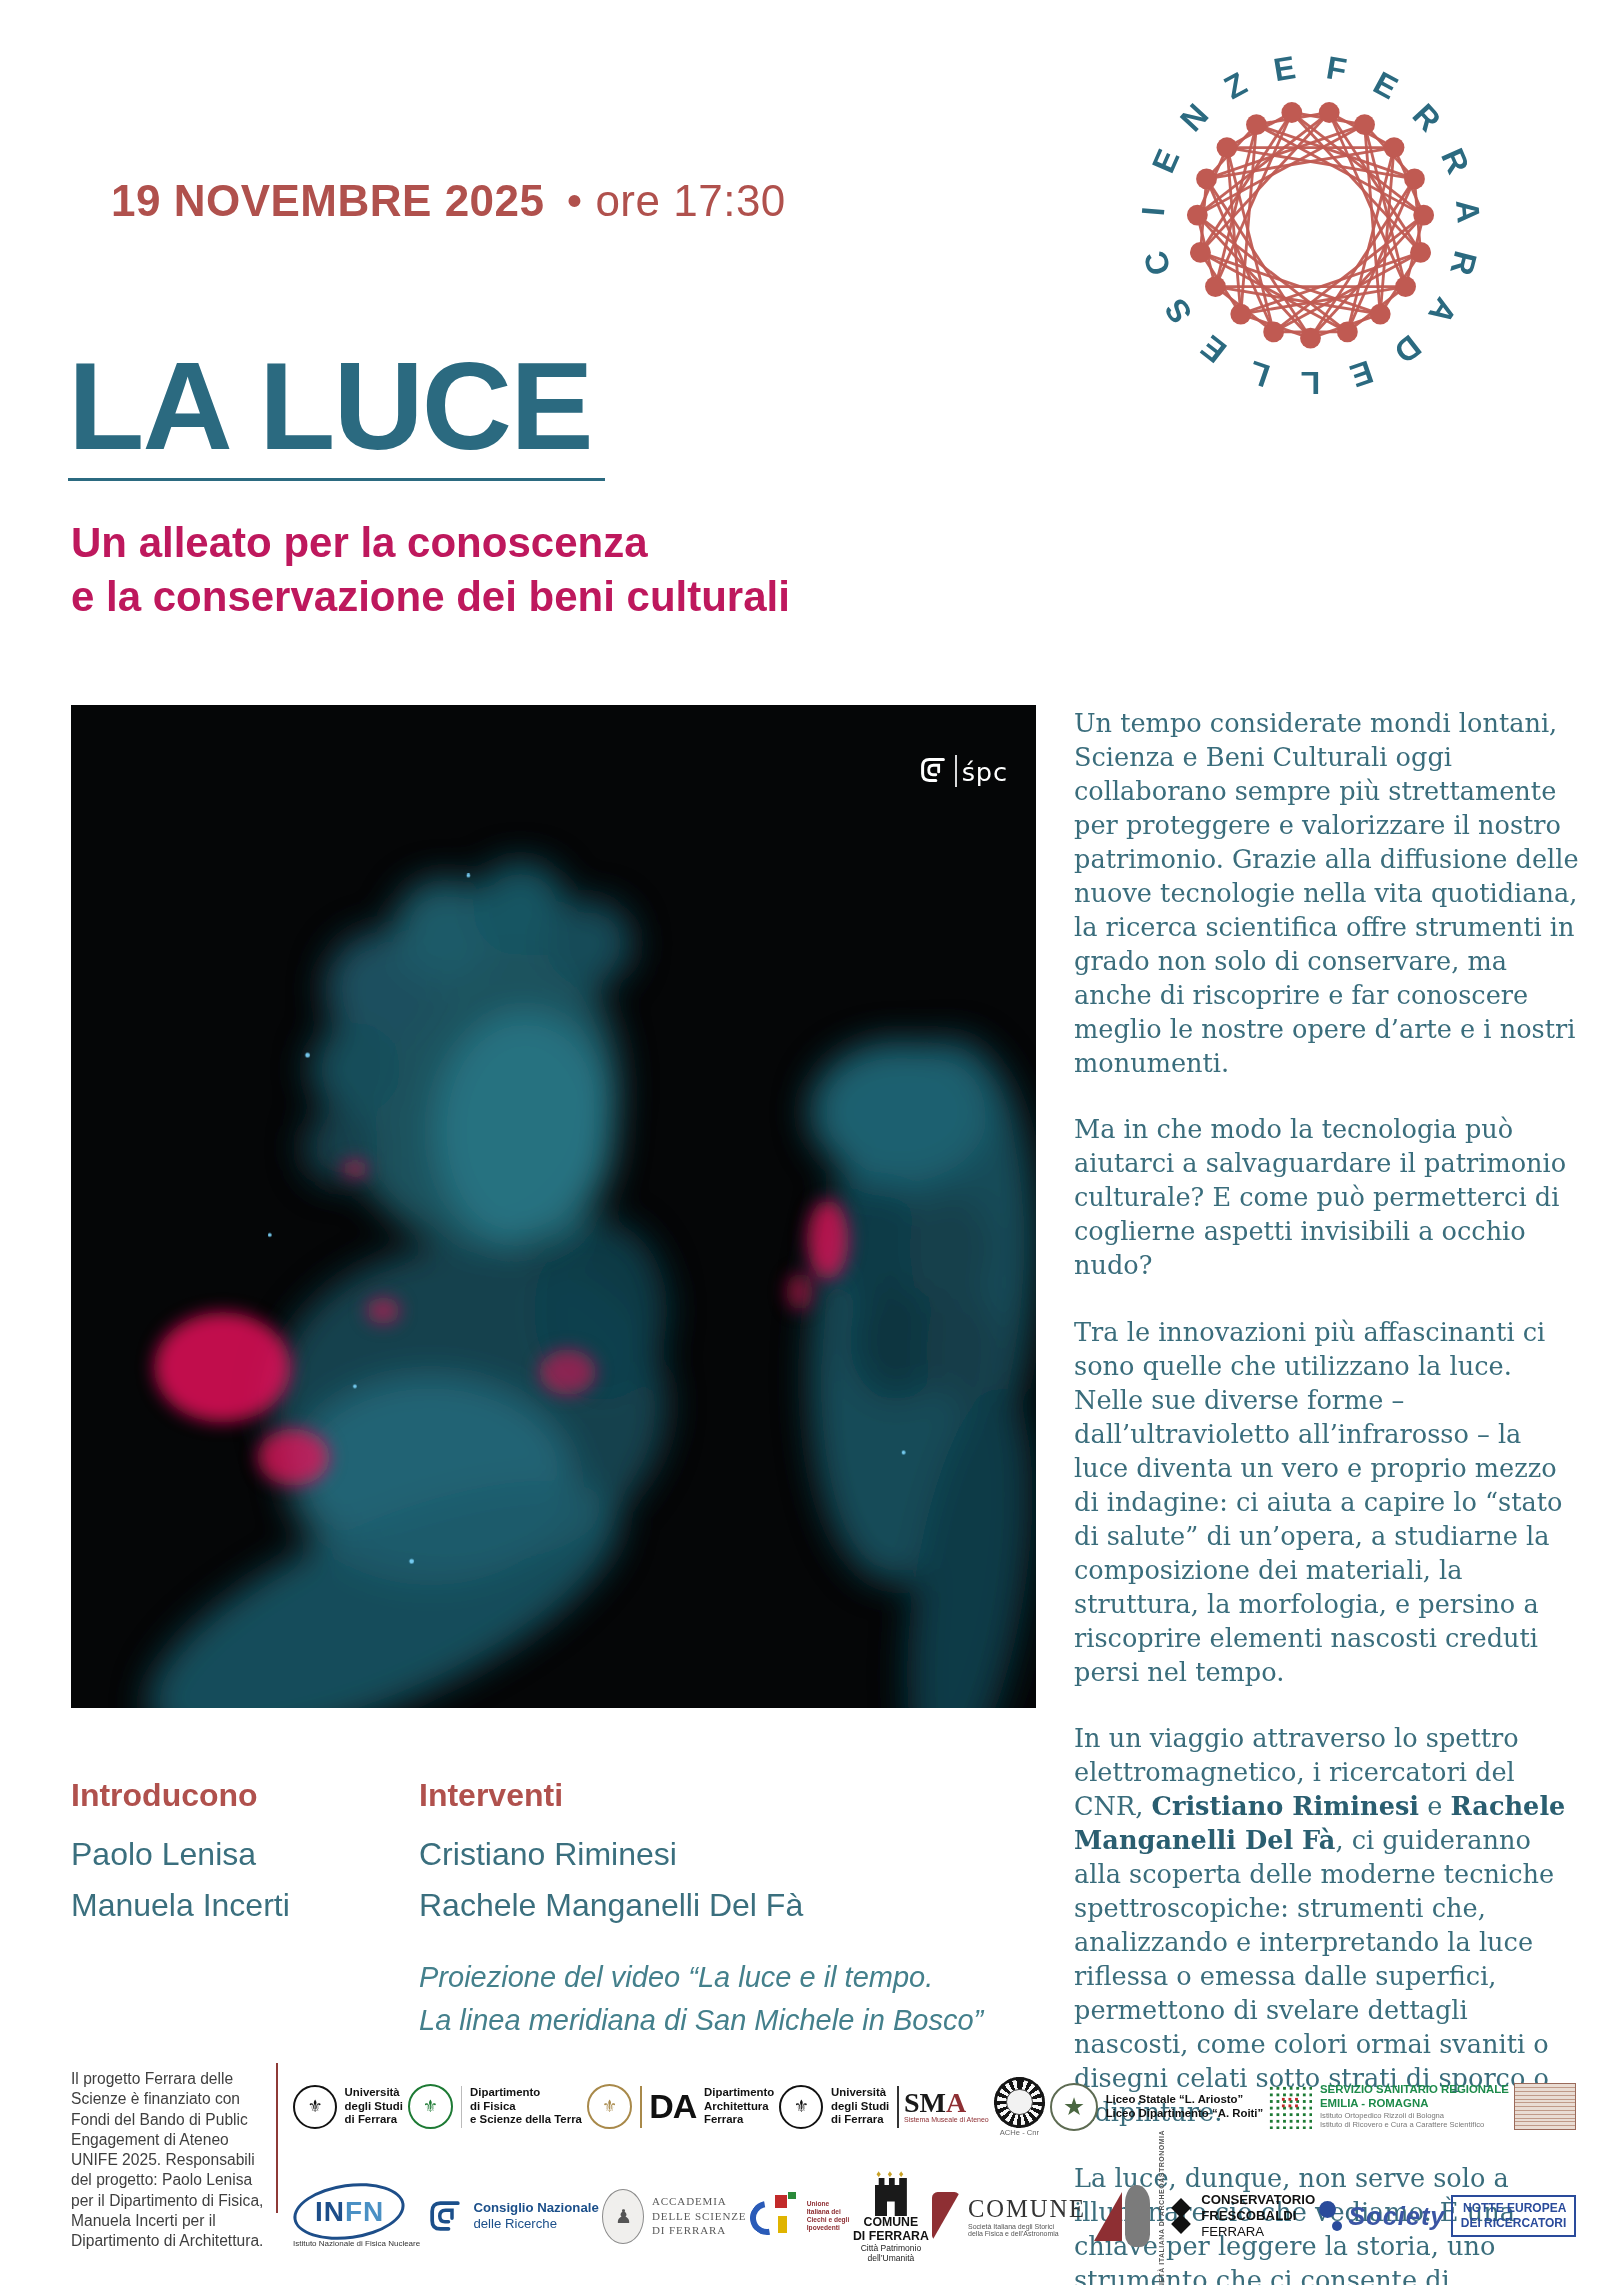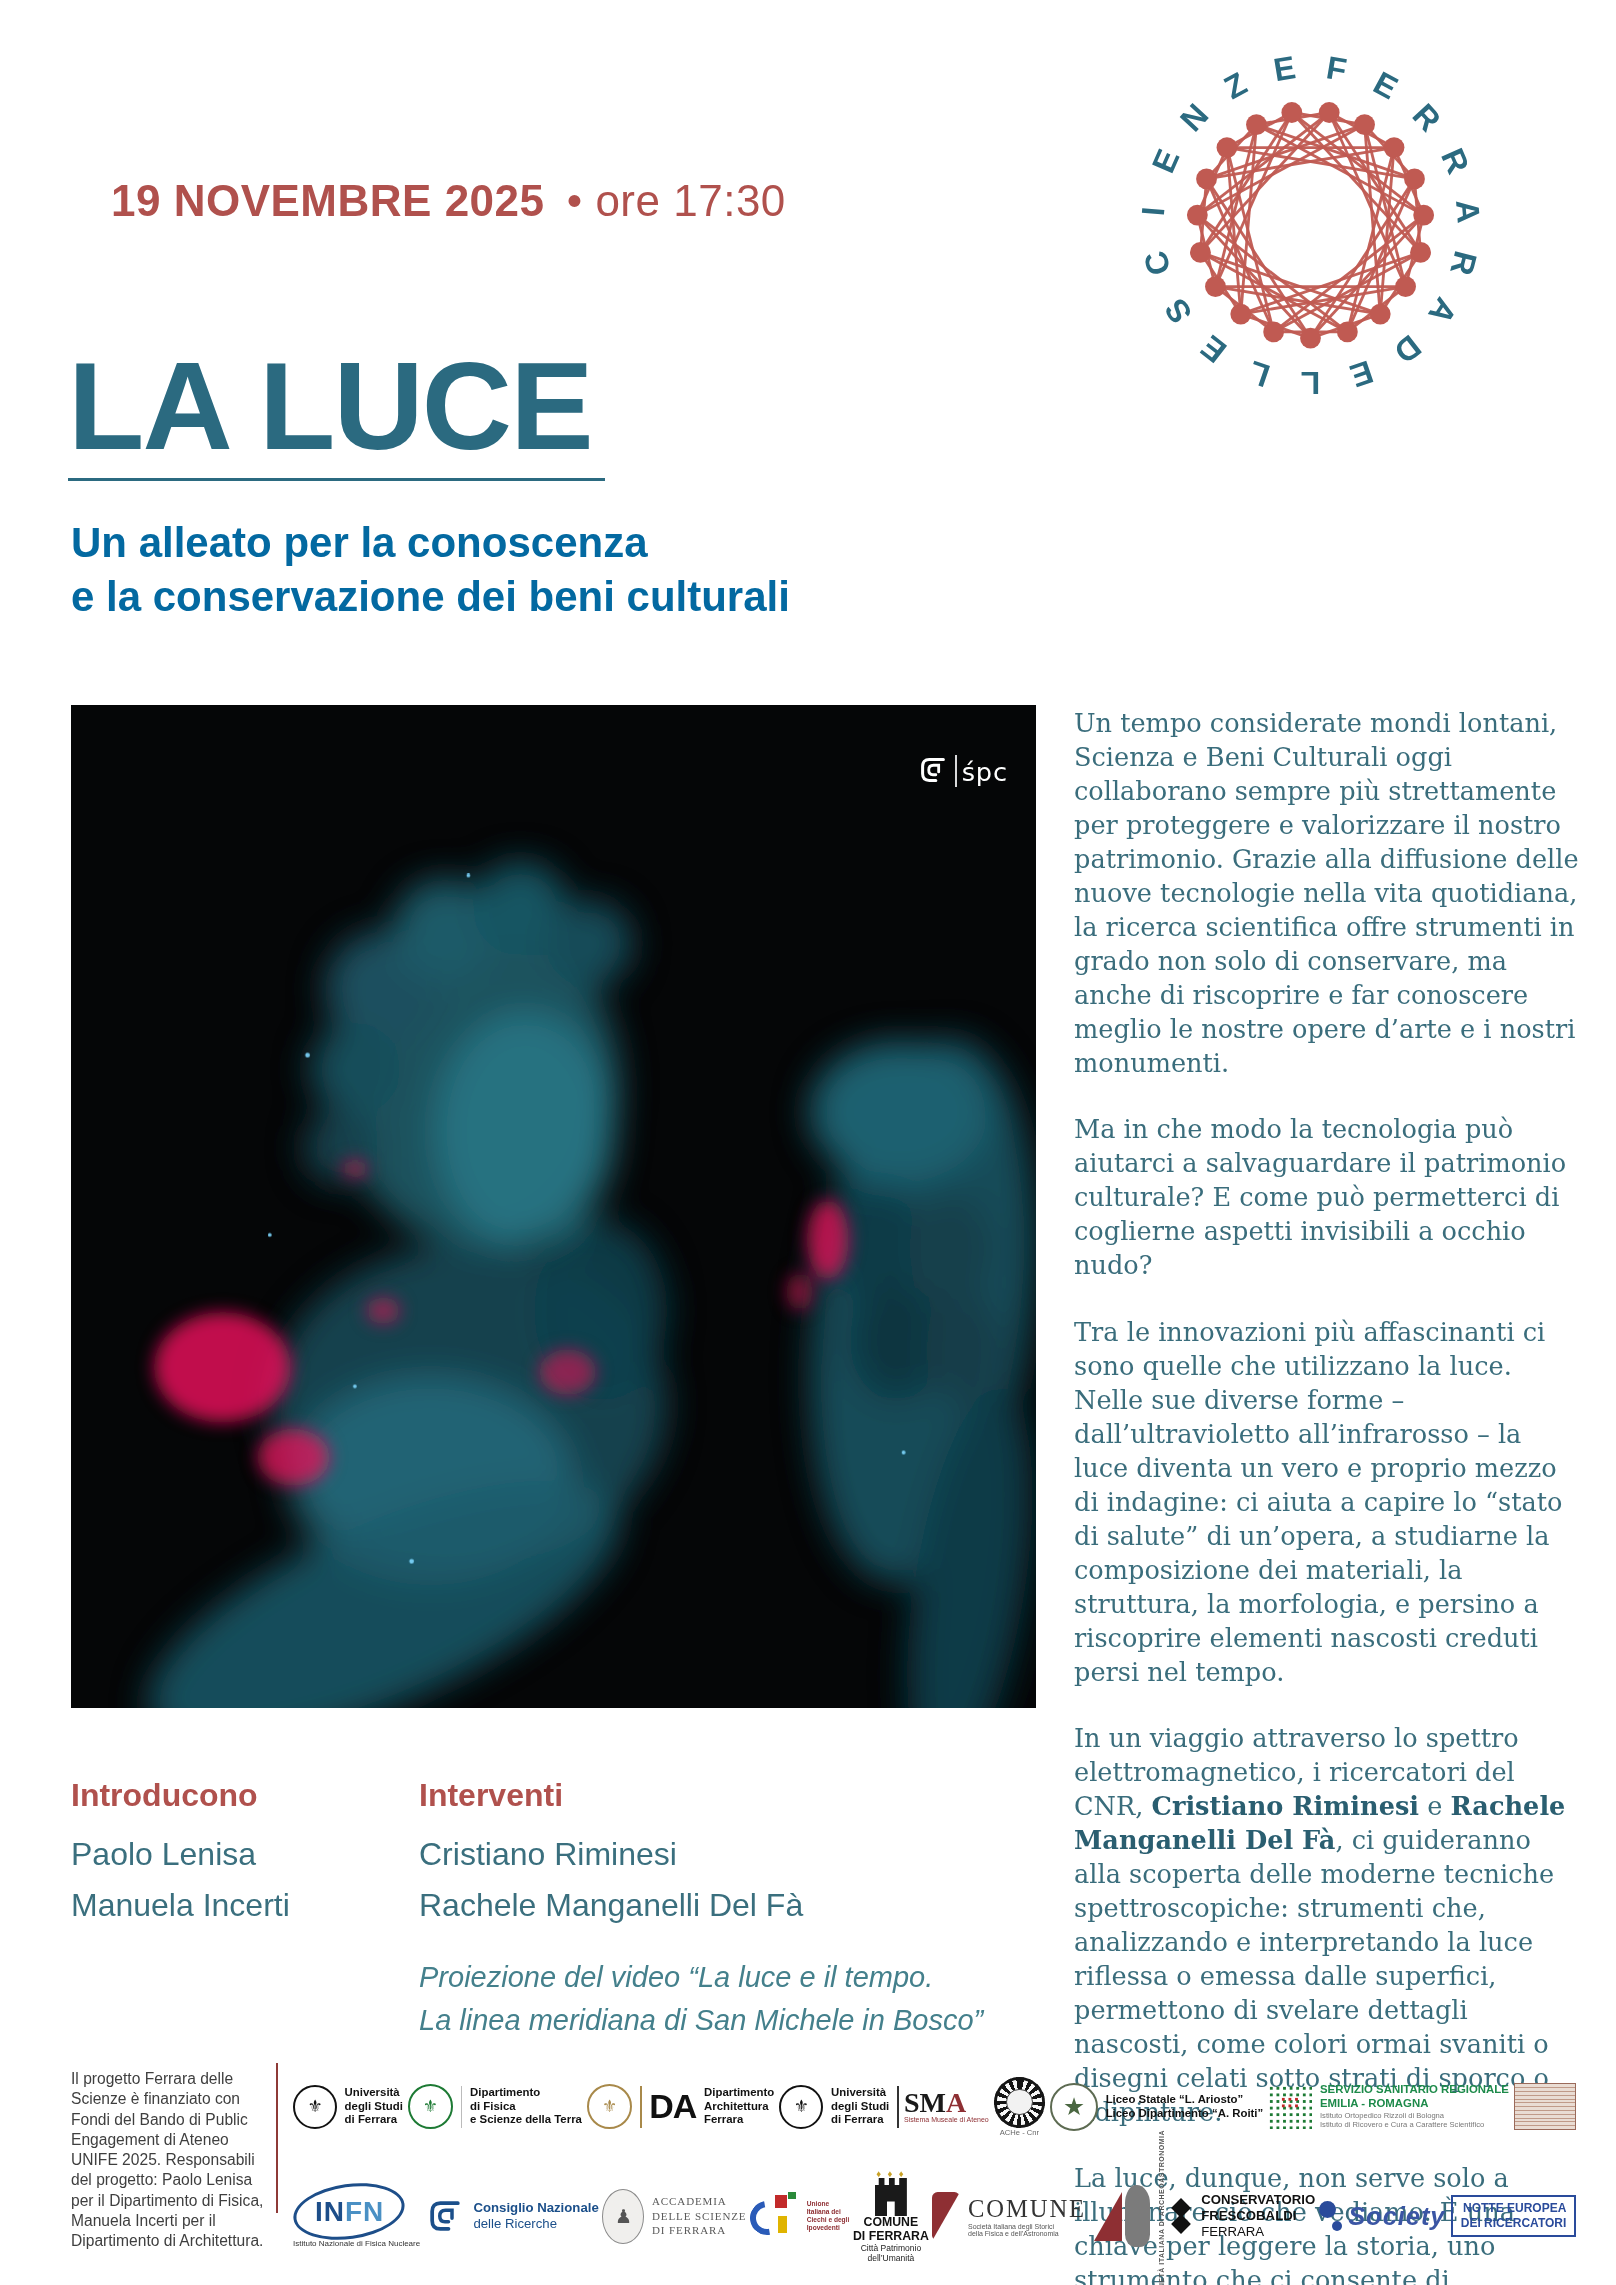--- a/index.html
+++ b/index.html
@@ -11,21 +11,21 @@
   .date .b{font-weight:bold;}
   .date .r{font-weight:normal;margin-left:9.5px;}
 
   
   #ring-logo{position:absolute;left:1126px;top:40px;}
 
   
   .title{position:absolute;left:68px;top:343px;margin:0;font-size:125px;line-height:1;
          color:#2b6a80;font-weight:bold;letter-spacing:-1.9px;}
   .title span{display:inline-block;padding-bottom:9.5px;border-bottom:3.8px solid #2b6a80;padding-right:13.2px;}
-  .subtitle{position:absolute;left:71px;top:516px;font-size:42px;line-height:1.28;font-weight:bold;color:#0369a1;}
+  .subtitle{position:absolute;left:71px;top:516px;font-size:42px;line-height:1.28;font-weight:bold;color:#be185d;}
 
   
   .photo{position:absolute;left:71px;top:705px;width:965px;height:1003px;background:#050607;}
   .photo svg{display:block;}
   .credit{position:absolute;top:48px;right:28px;display:flex;align-items:flex-end;gap:5px;color:#fff;}
   .credit .sep{width:1.9px;height:32px;background:rgba(255,255,255,.85);}
   .credit .sig{font-size:25.6px;letter-spacing:0.9px;color:#fff;font-family:"DejaVu Sans",sans-serif;}
 
   
   .col{position:absolute;left:1074px;top:706px;width:508px;color:#3a6d7c;

